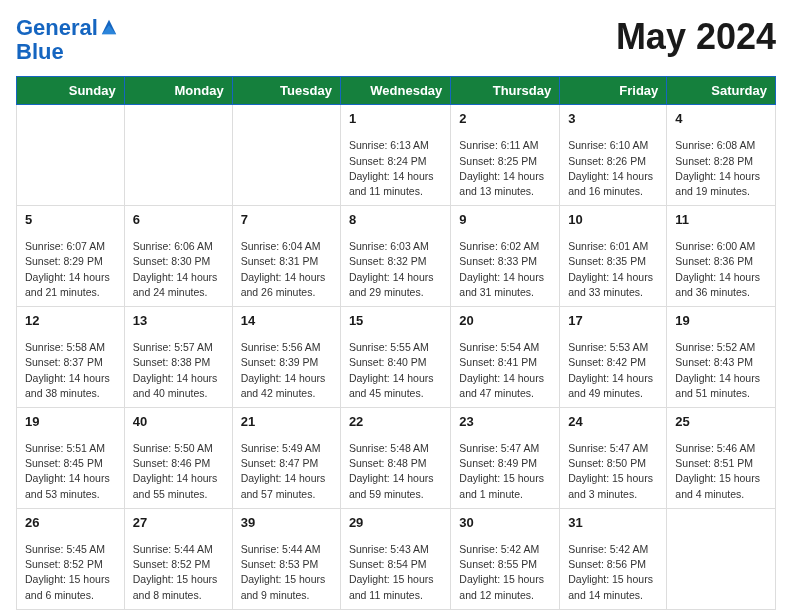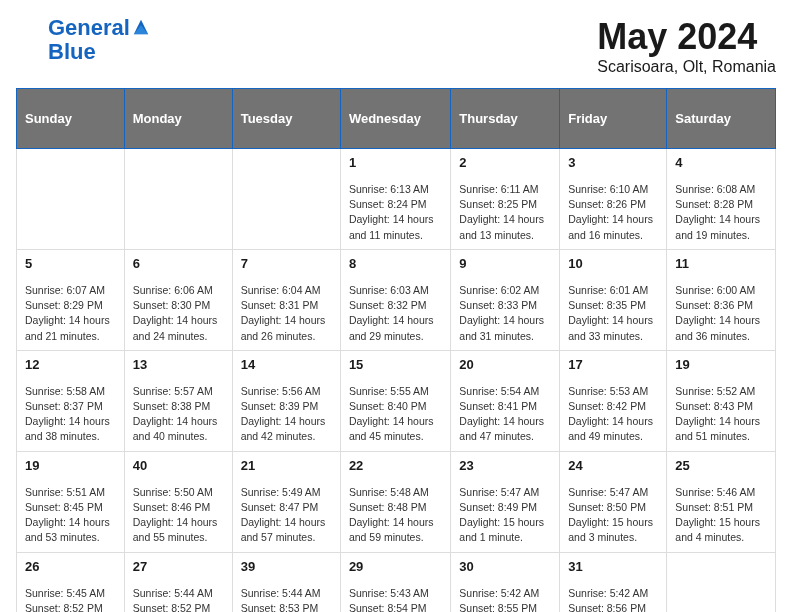--- a/index.html
+++ b/index.html
@@ -19,21 +19,21 @@
     .logo {
       display: flex;
       align-items: center;
     }
     .logo-text {
       font-size: 22px;
       font-weight: bold;
       color: #1a1a1a;
       line-height: 1.1;
     }
-    .logo-text .blue { color: #1565c0; margin-left: 32px; }
+    .logo-text .blue { color: #1565c0; }
     .logo-icon {
       width: 18px;
       height: 18px;
       margin-left: 2px;
       margin-top: -2px;
     }
     .title-block {
       text-align: left;
     }
     .month-title {
@@ -44,24 +44,24 @@
     .location {
       font-size: 16px;
       color: #1a1a1a;
     }
     .calendar {
       width: 100%;
       border-collapse: collapse;
       border: 1px solid #ccc;
     }
     .calendar th {
-      background-color: #737373;
+      background-color: #15803d;
       color: #fff;
-      text-align: left;
-      padding: 22px 8px;
+      text-align: right;
+      padding: 6px 8px;
       font-size: 13px;
       font-weight: bold;
       border: 1px solid #1565c0;
     }
     .calendar td {
       vertical-align: top;
       padding: 6px 8px;
       font-size: 11px;
       color: #333;
       border: 1px solid #ddd;
@@ -104,21 +104,20 @@
           <polygon points="10,8 18,18 2,18" fill="#42a5f5" opacity="0.5"></polygon>
         </svg>
       </div>
       <div class="logo-text">
         <span class="blue">Blue</span>
       </div>
     </div>
   </div>
   <div class="title-block">
     <div class="month-title">May 2024</div>
-    <div class="location">Scarisoara, Olt, Romania</div>
   </div>
 </div>
 
 <table class="calendar">
   <thead>
     <tr>
     <th>Sunday</th>
         <th>Monday</th>
         <th>Tuesday</th>
         <th>Wednesday</th>

